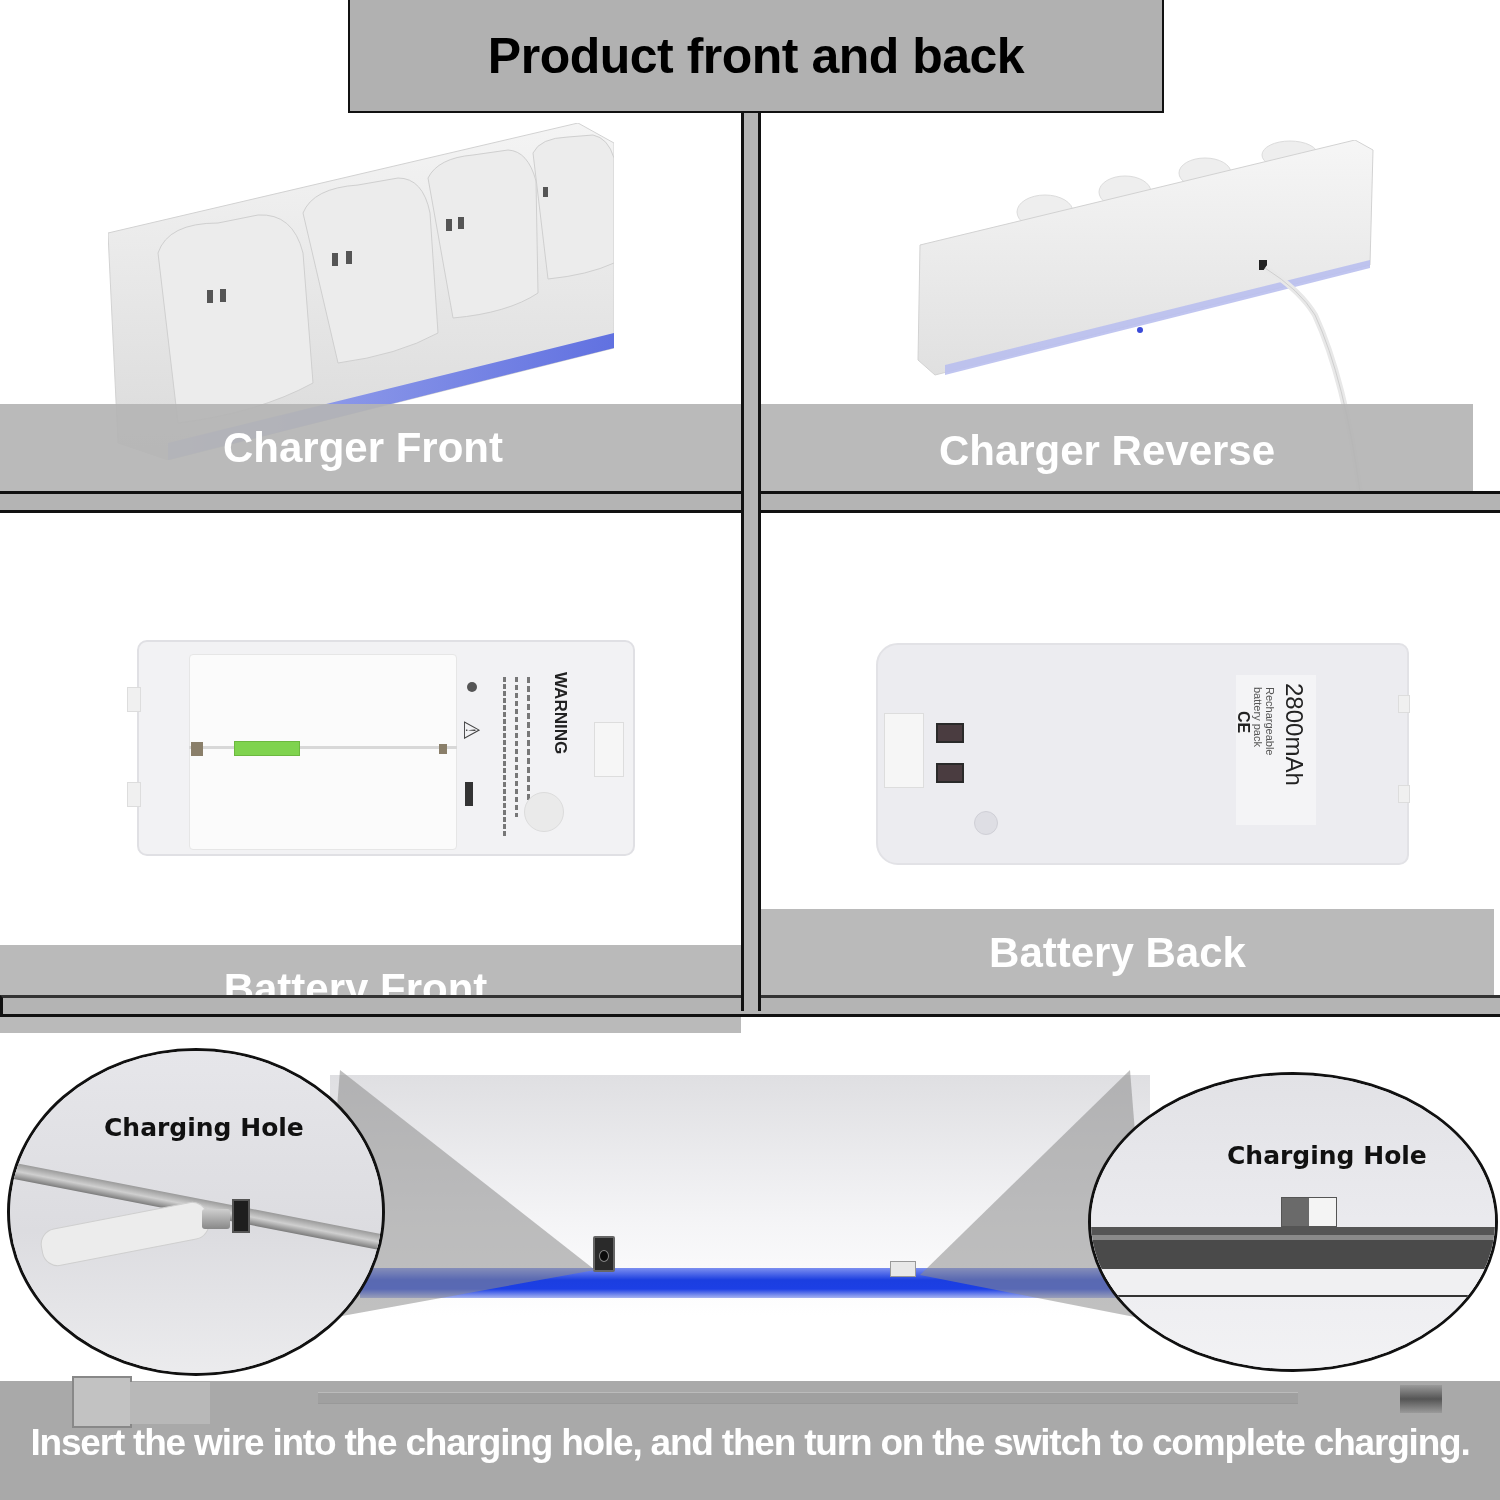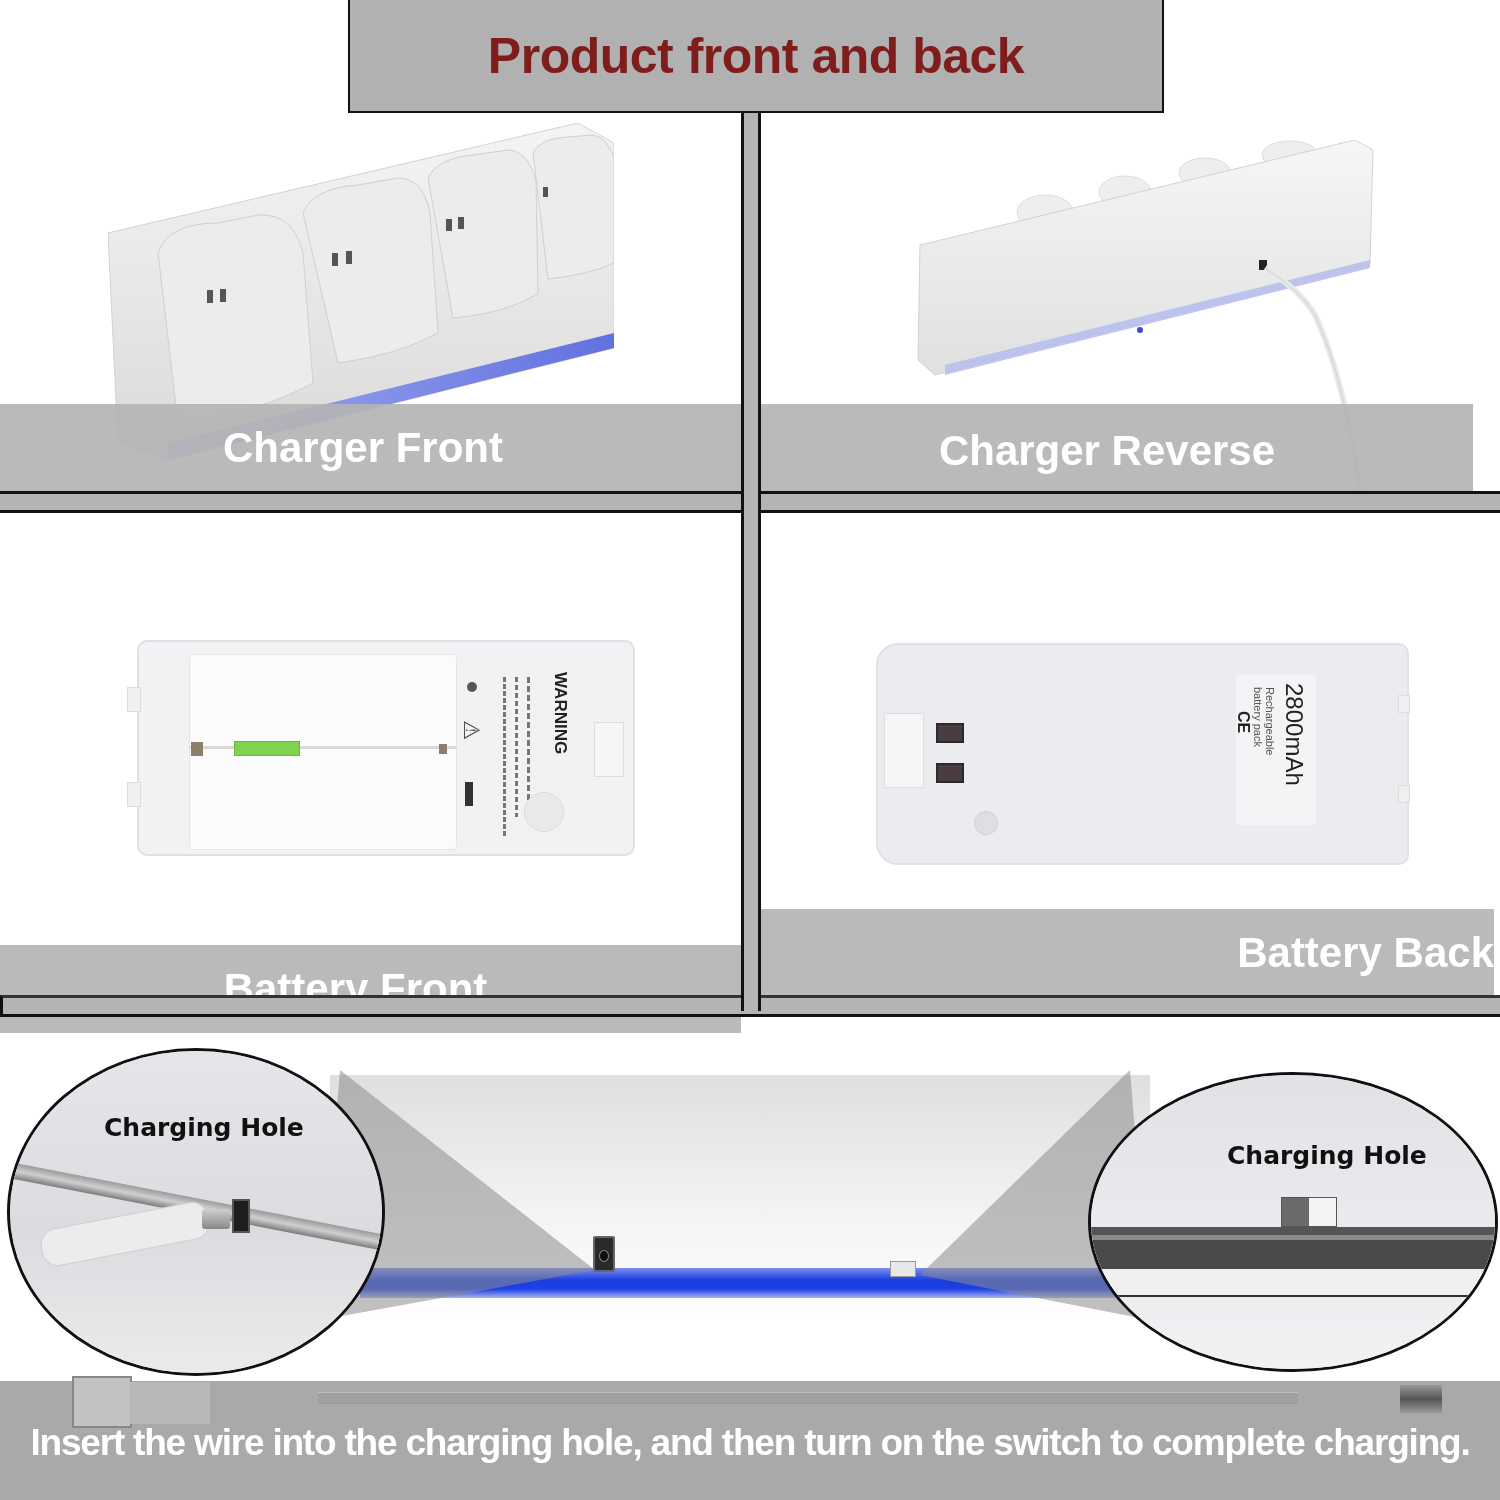--- a/index.html
+++ b/index.html
@@ -8,21 +8,21 @@
 
   .abs { position: absolute; }
 
   
   .title-banner {
     left: 348px; top: 0; width: 816px; height: 113px;
     background: #b1b1b1; border: 2px solid #111; border-top: none;
     display: flex; align-items: center; justify-content: center;
   }
   .title-banner span {
-    color: #7f1d1d; font-weight: bold; font-size: 50px; letter-spacing: -0.5px;
+    color: #000000; font-weight: bold; font-size: 50px; letter-spacing: -0.5px;
     font-family: "Liberation Sans", sans-serif;
   }
 
   
   .vdiv { left: 741px; top: 113px; width: 20px; height: 898px; background: #b4b4b4;
     border-left: 3px solid #111; border-right: 3px solid #111; }
 
   
   .hrail { left: 0; width: 1500px; height: 22px; background: #b4b4b4;
     border-top: 3px solid #111; border-bottom: 3px solid #111; }
@@ -154,21 +154,21 @@
   <div class="abs" style="left:96px;top:166px;width:24px;height:24px;border-radius:50%;background:#dedee4;border:1px solid #cfcfd6;"></div>
   <div class="abs" style="left:358px;top:30px;width:80px;height:150px;background:#f4f4f6;">
     <div class="abs" style="left:44px;top:8px;writing-mode:vertical-rl;font-size:24px;color:#222;font-family:'Liberation Sans',sans-serif;">2800mAh</div>
     <div class="abs" style="left:28px;top:12px;writing-mode:vertical-rl;font-size:11px;color:#555;font-family:'Liberation Sans',sans-serif;">Rechargeable</div>
     <div class="abs" style="left:16px;top:12px;writing-mode:vertical-rl;font-size:11px;color:#555;font-family:'Liberation Sans',sans-serif;">battery pack</div>
     <div class="abs" style="left:-2px;top:36px;writing-mode:vertical-rl;font-size:16px;font-weight:bold;color:#222;font-family:'Liberation Sans',sans-serif;">CE</div>
   </div>
   <div class="abs" style="left:520px;top:50px;width:12px;height:18px;background:#f0f0f0;border:1px solid #ddd;"></div>
   <div class="abs" style="left:520px;top:140px;width:12px;height:18px;background:#f0f0f0;border:1px solid #ddd;"></div>
 </div>
-<div class="abs band" style="left:761px;top:909px;width:733px;height:88px;justify-content:flex-end;">
+<div class="abs band" style="left:761px;top:909px;width:733px;height:88px;">
   <span style="margin-left:-20px">Battery Back</span>
 </div>
 
 <div class="abs hrail hrail2" style="top:995px;height:22px;"></div>
 
 <div class="abs vdiv"></div>
 
 <div class="abs bottom-body"></div>
 <div class="abs blue-strip"></div>
 <div class="abs" style="left:593px;top:1236px;width:22px;height:36px;background:#2a2a2a;border:2px solid #666;border-radius:2px;">

